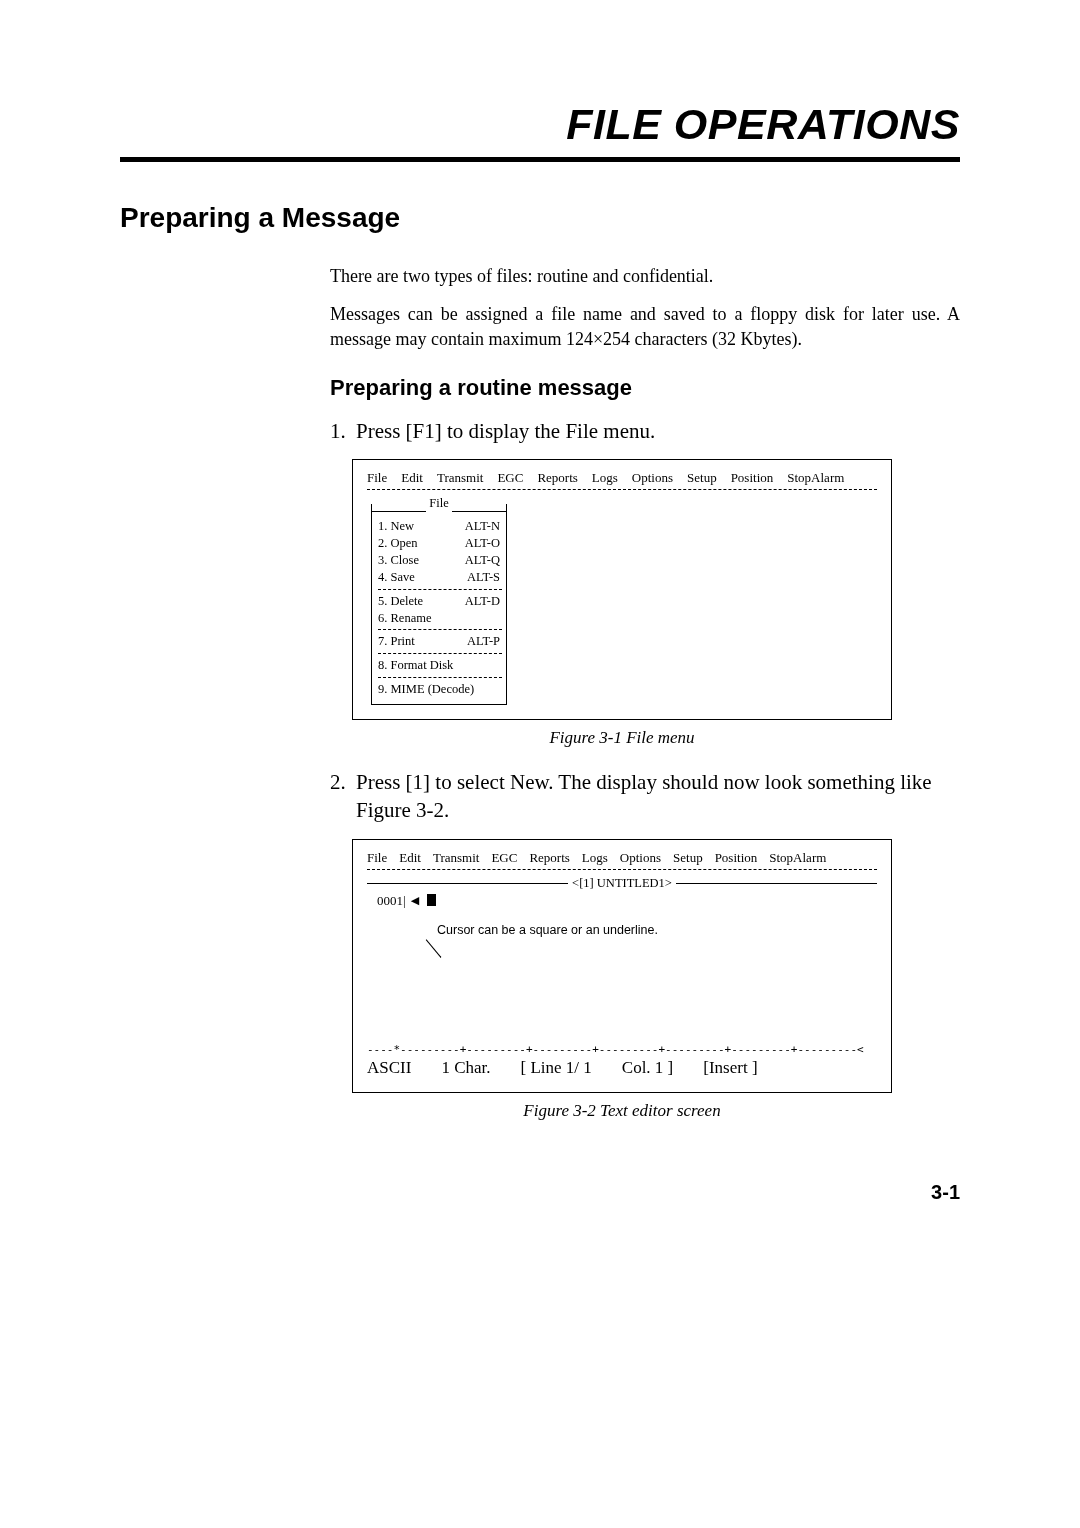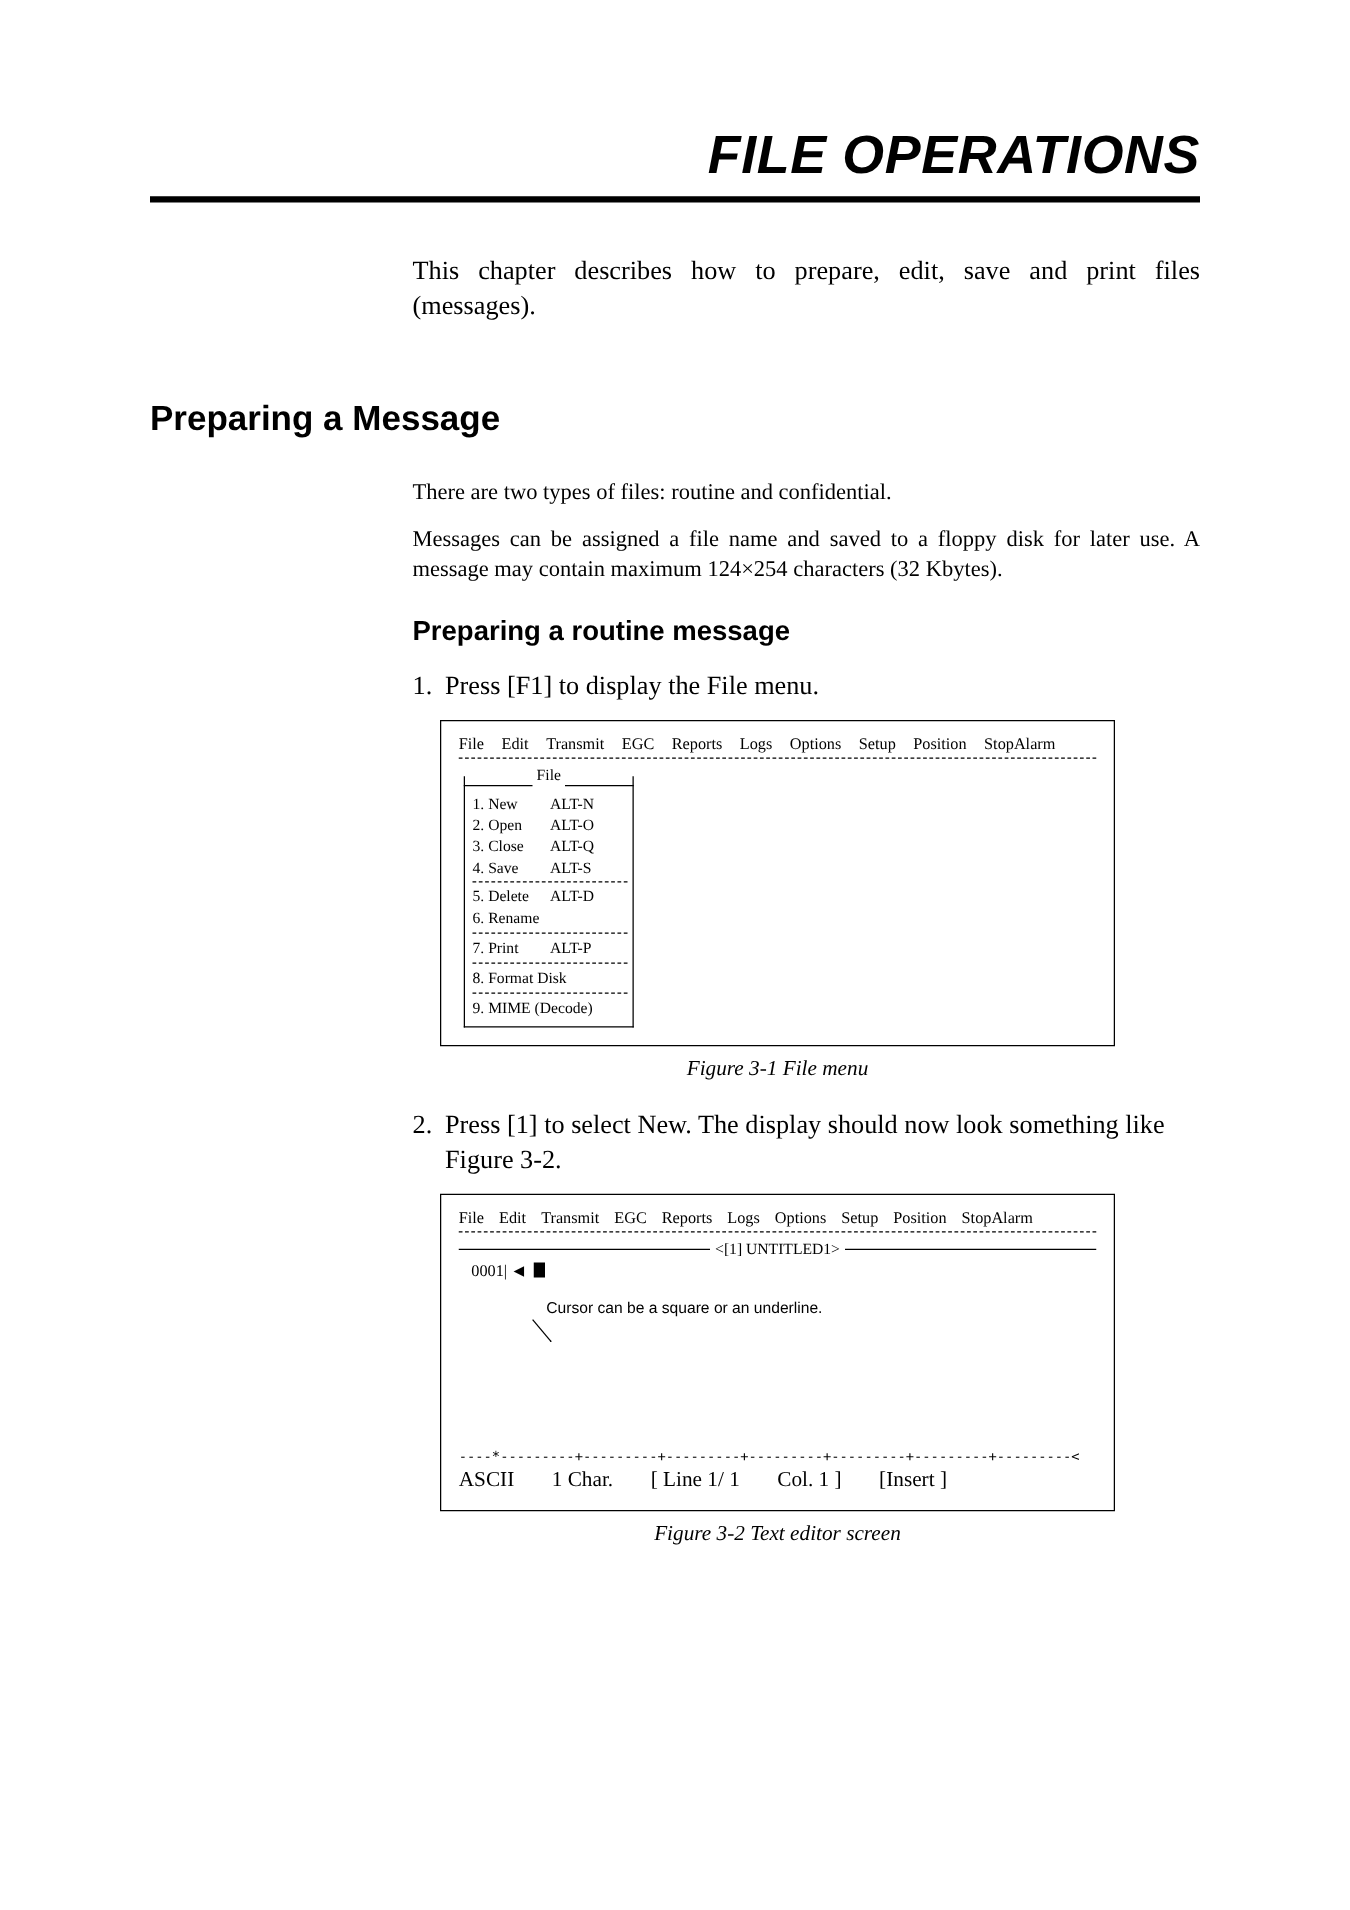--- a/index.html
+++ b/index.html
@@ -129,21 +129,21 @@
     padding: 0 3px;
     position: relative;
     top: -8px;
     background: #fff;
   }
   .file-items {
     margin-top: 8px;
   }
   .file-item {
     display: flex;
-    justify-content: flex-start;
+    justify-content: space-between;
     gap: 6px;
     line-height: 1.35;
   }
   .file-item .l { width: 56px; }
   .file-item .r { }
   .fig-caption {
     font-style: italic;
     font-size: 17px;
     text-align: center;
     margin: 8px 0 20px 22px;
@@ -227,21 +227,20 @@
   }
 </style>
 </head>
 <body>
 
 <div class="page">
 
   <h1 class="chapter-title">FILE OPERATIONS</h1>
   <hr class="rule">
 
-  <p class="intro">This chapter describes how to prepare, edit, save and print files (messages).</p>
 
   <h2 class="h2">Preparing a Message</h2>
 
   <div class="body-indent">
 
     <p class="para">There are two types of files: routine and confidential.</p>
     <p class="para">Messages can be assigned a file name and saved to a floppy disk for later use. A message may contain maximum 124×254 characters (32 Kbytes).</p>
 
     <h3 class="h3">Preparing a routine message</h3>
 
@@ -357,13 +356,14 @@
         <span>1 Char.</span>
         <span>[ Line      1/       1</span>
         <span>Col.      1  ]</span>
         <span>[Insert        ]</span>
       </div>
     </div>
     <div class="fig-caption">Figure 3-2 Text editor screen</div>
 
   </div>
 
+  <div class="page-num">3-1</div>
 </div>
 
 </body></html>

